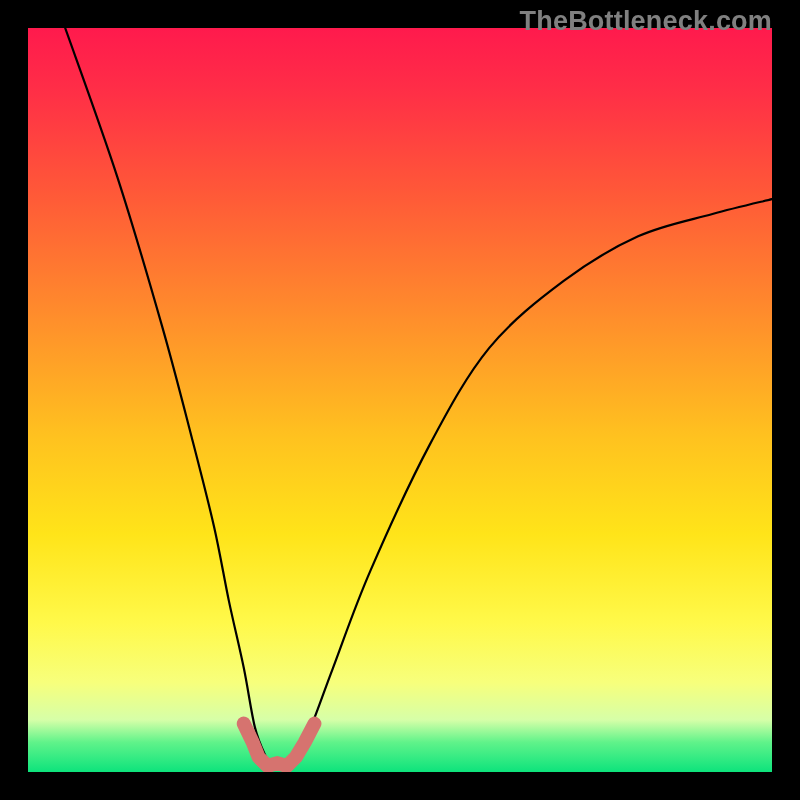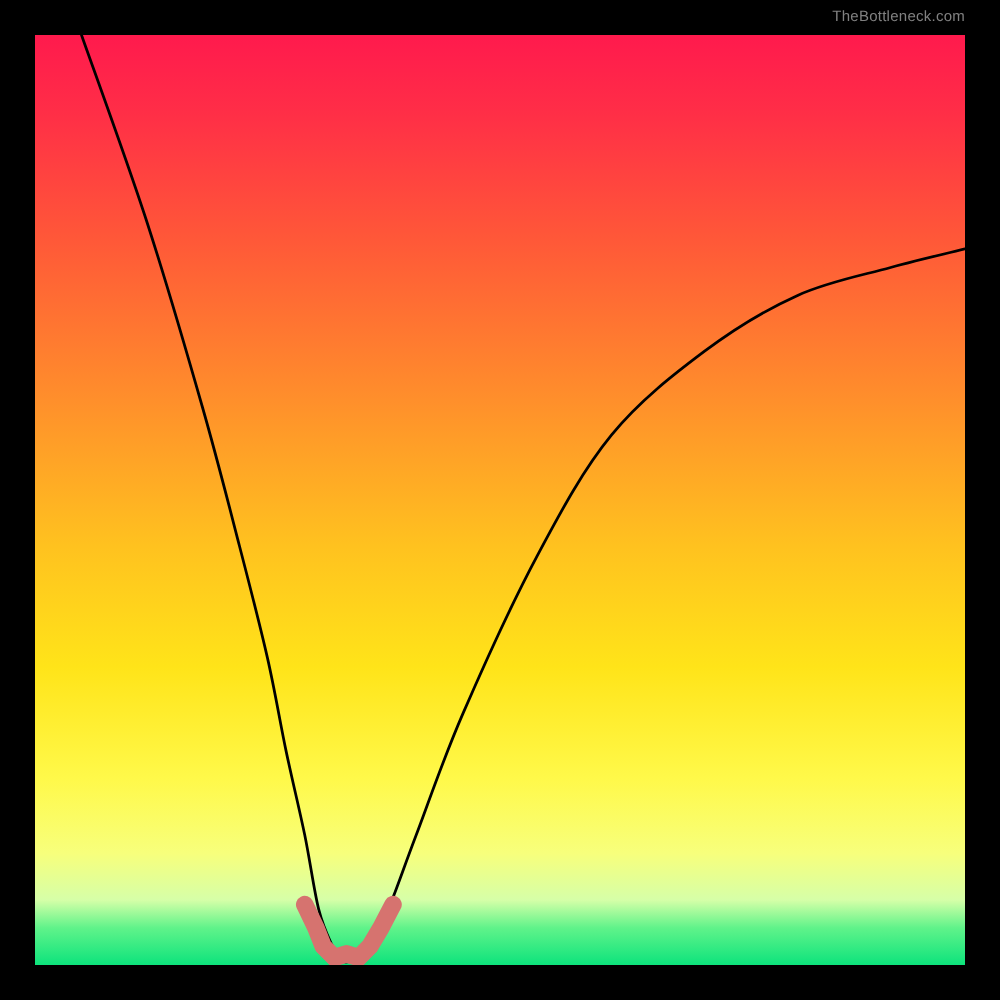--- a/index.html
+++ b/index.html
@@ -29,22 +29,22 @@
       #d6ffa8 93%,
       #60f38a 96%,
       #0de37c 100%
     );
   }
   .watermark {
     position: absolute;
     top: 6px;
     right: 28px;
     font-family: Arial, Helvetica, sans-serif;
-    font-size: 12px;
-    font-weight: 400;
+    font-size: 27px;
+    font-weight: 700;
     color: #808080;
     letter-spacing: 0.2px;
   }
   svg.plot {
     position: absolute;
     left: 0;
     top: 0;
     width: 744px;
     height: 744px;
   }

